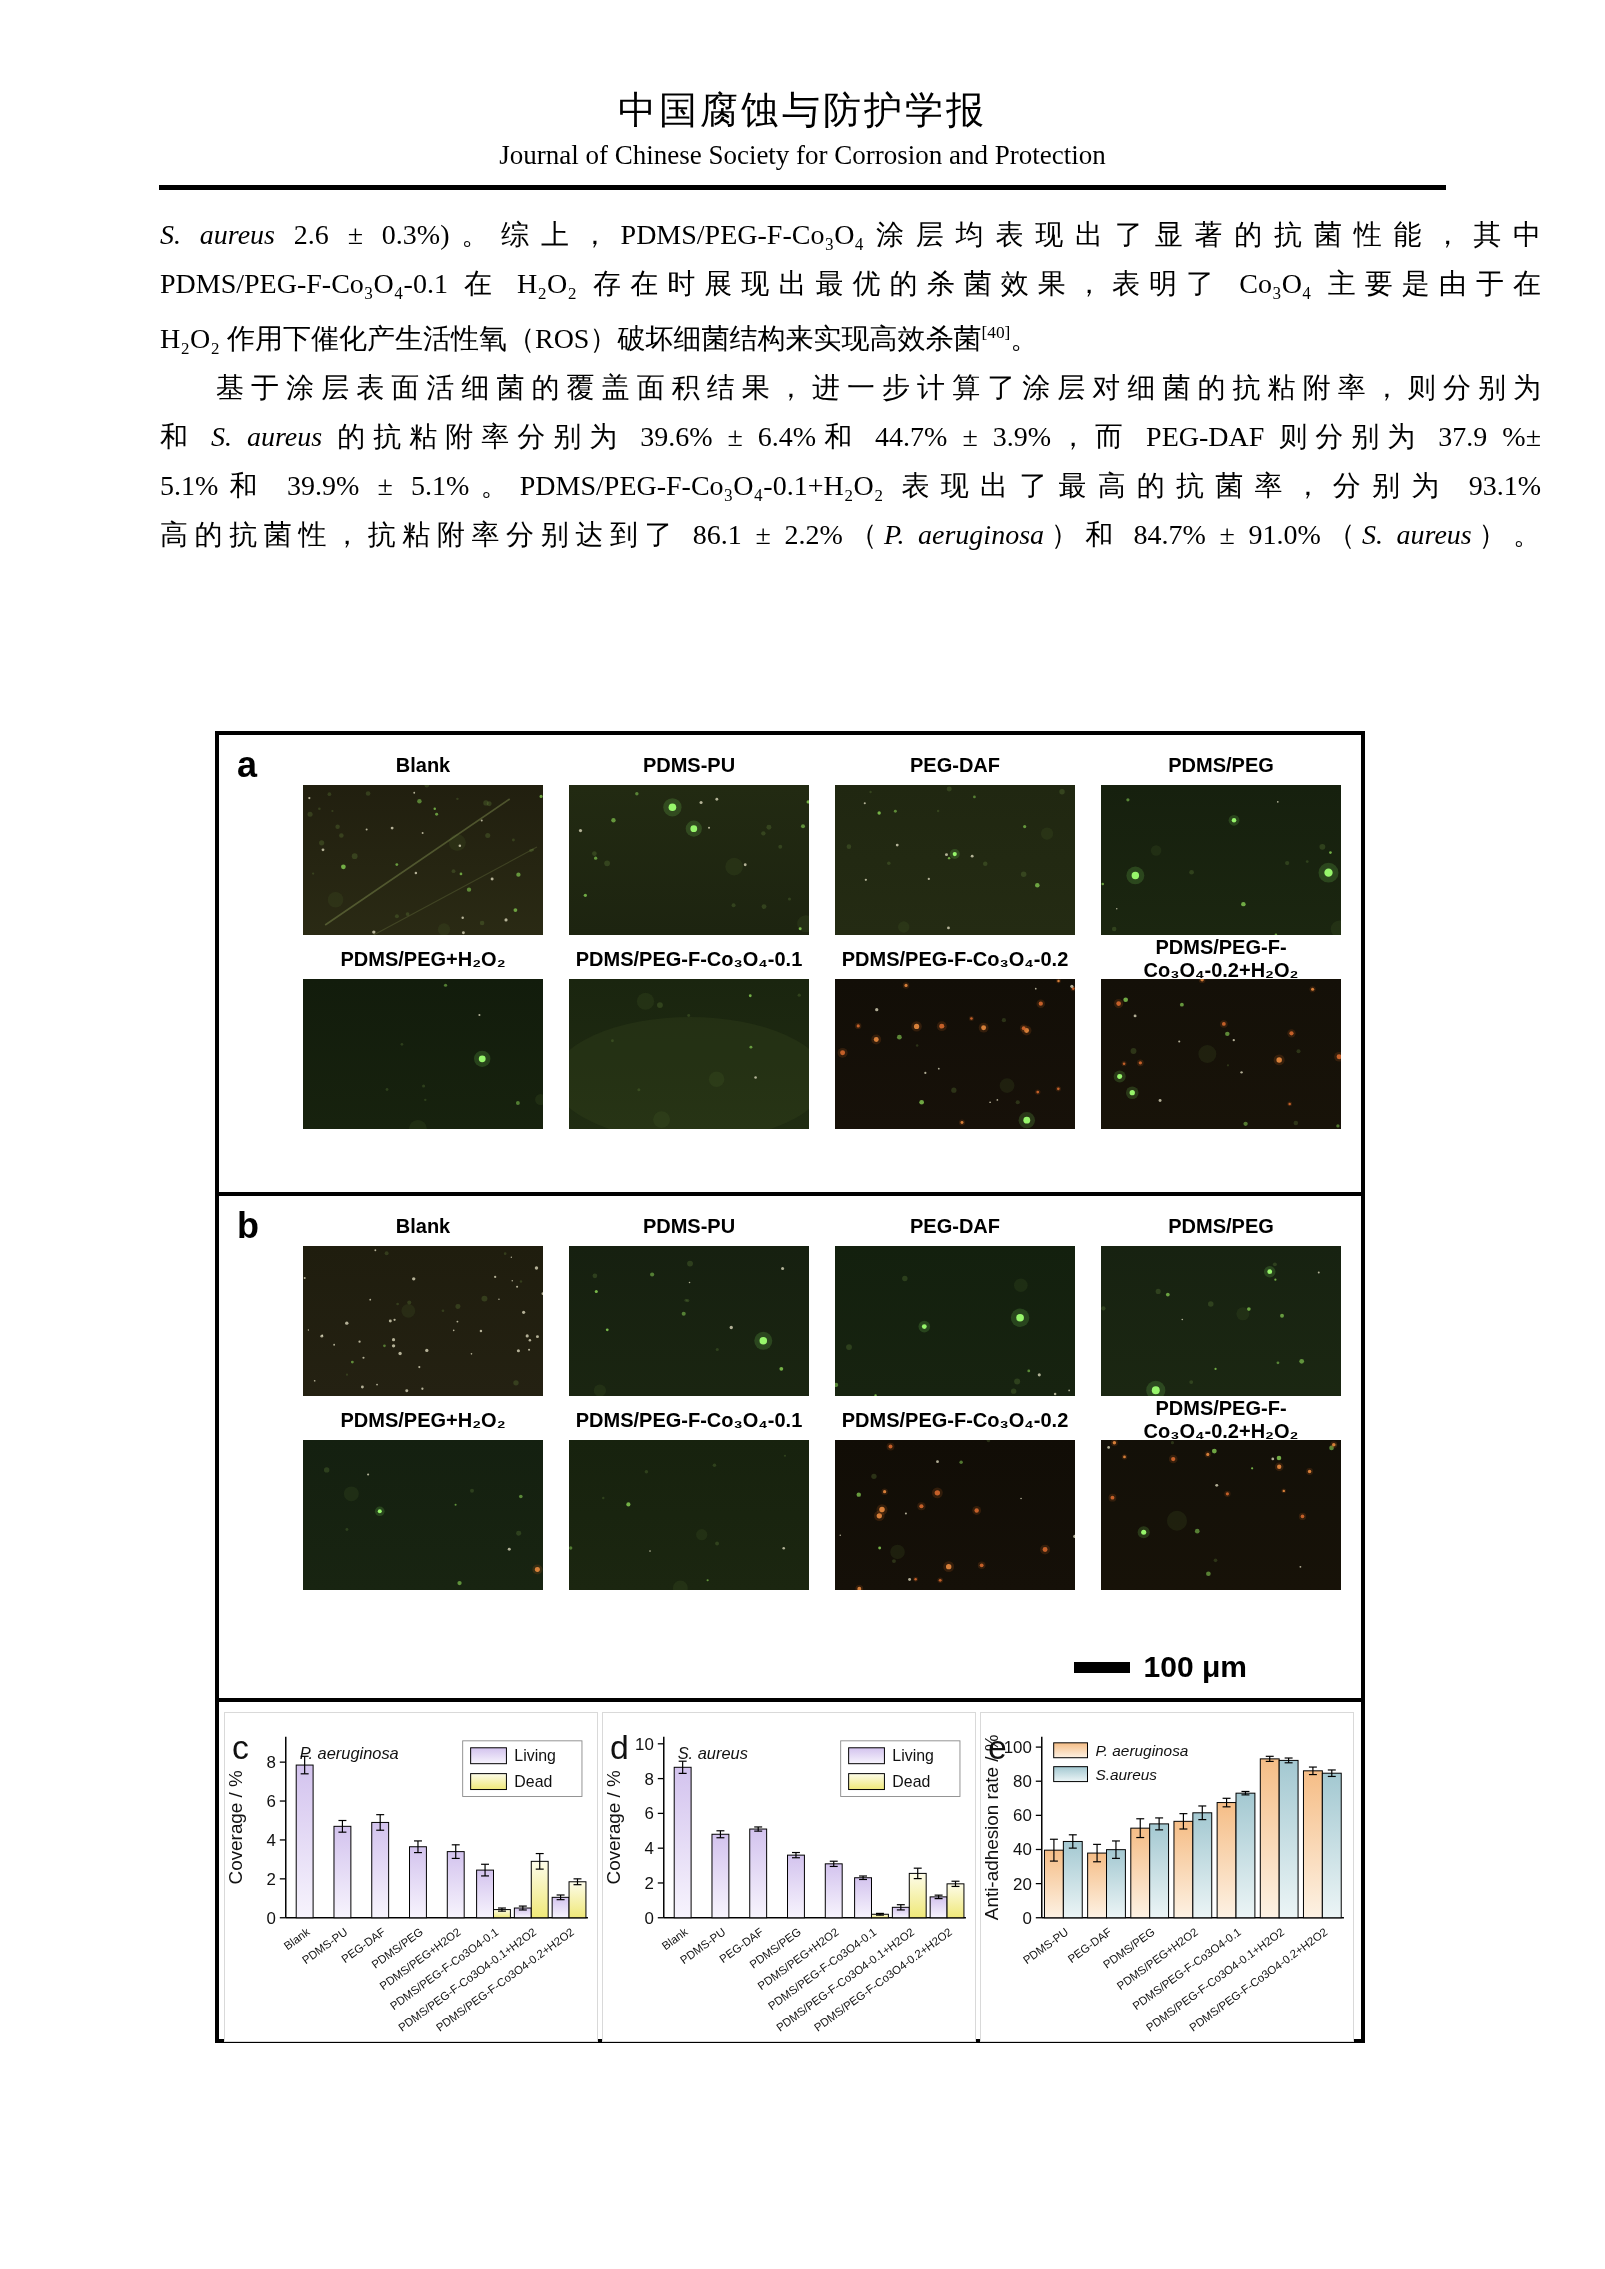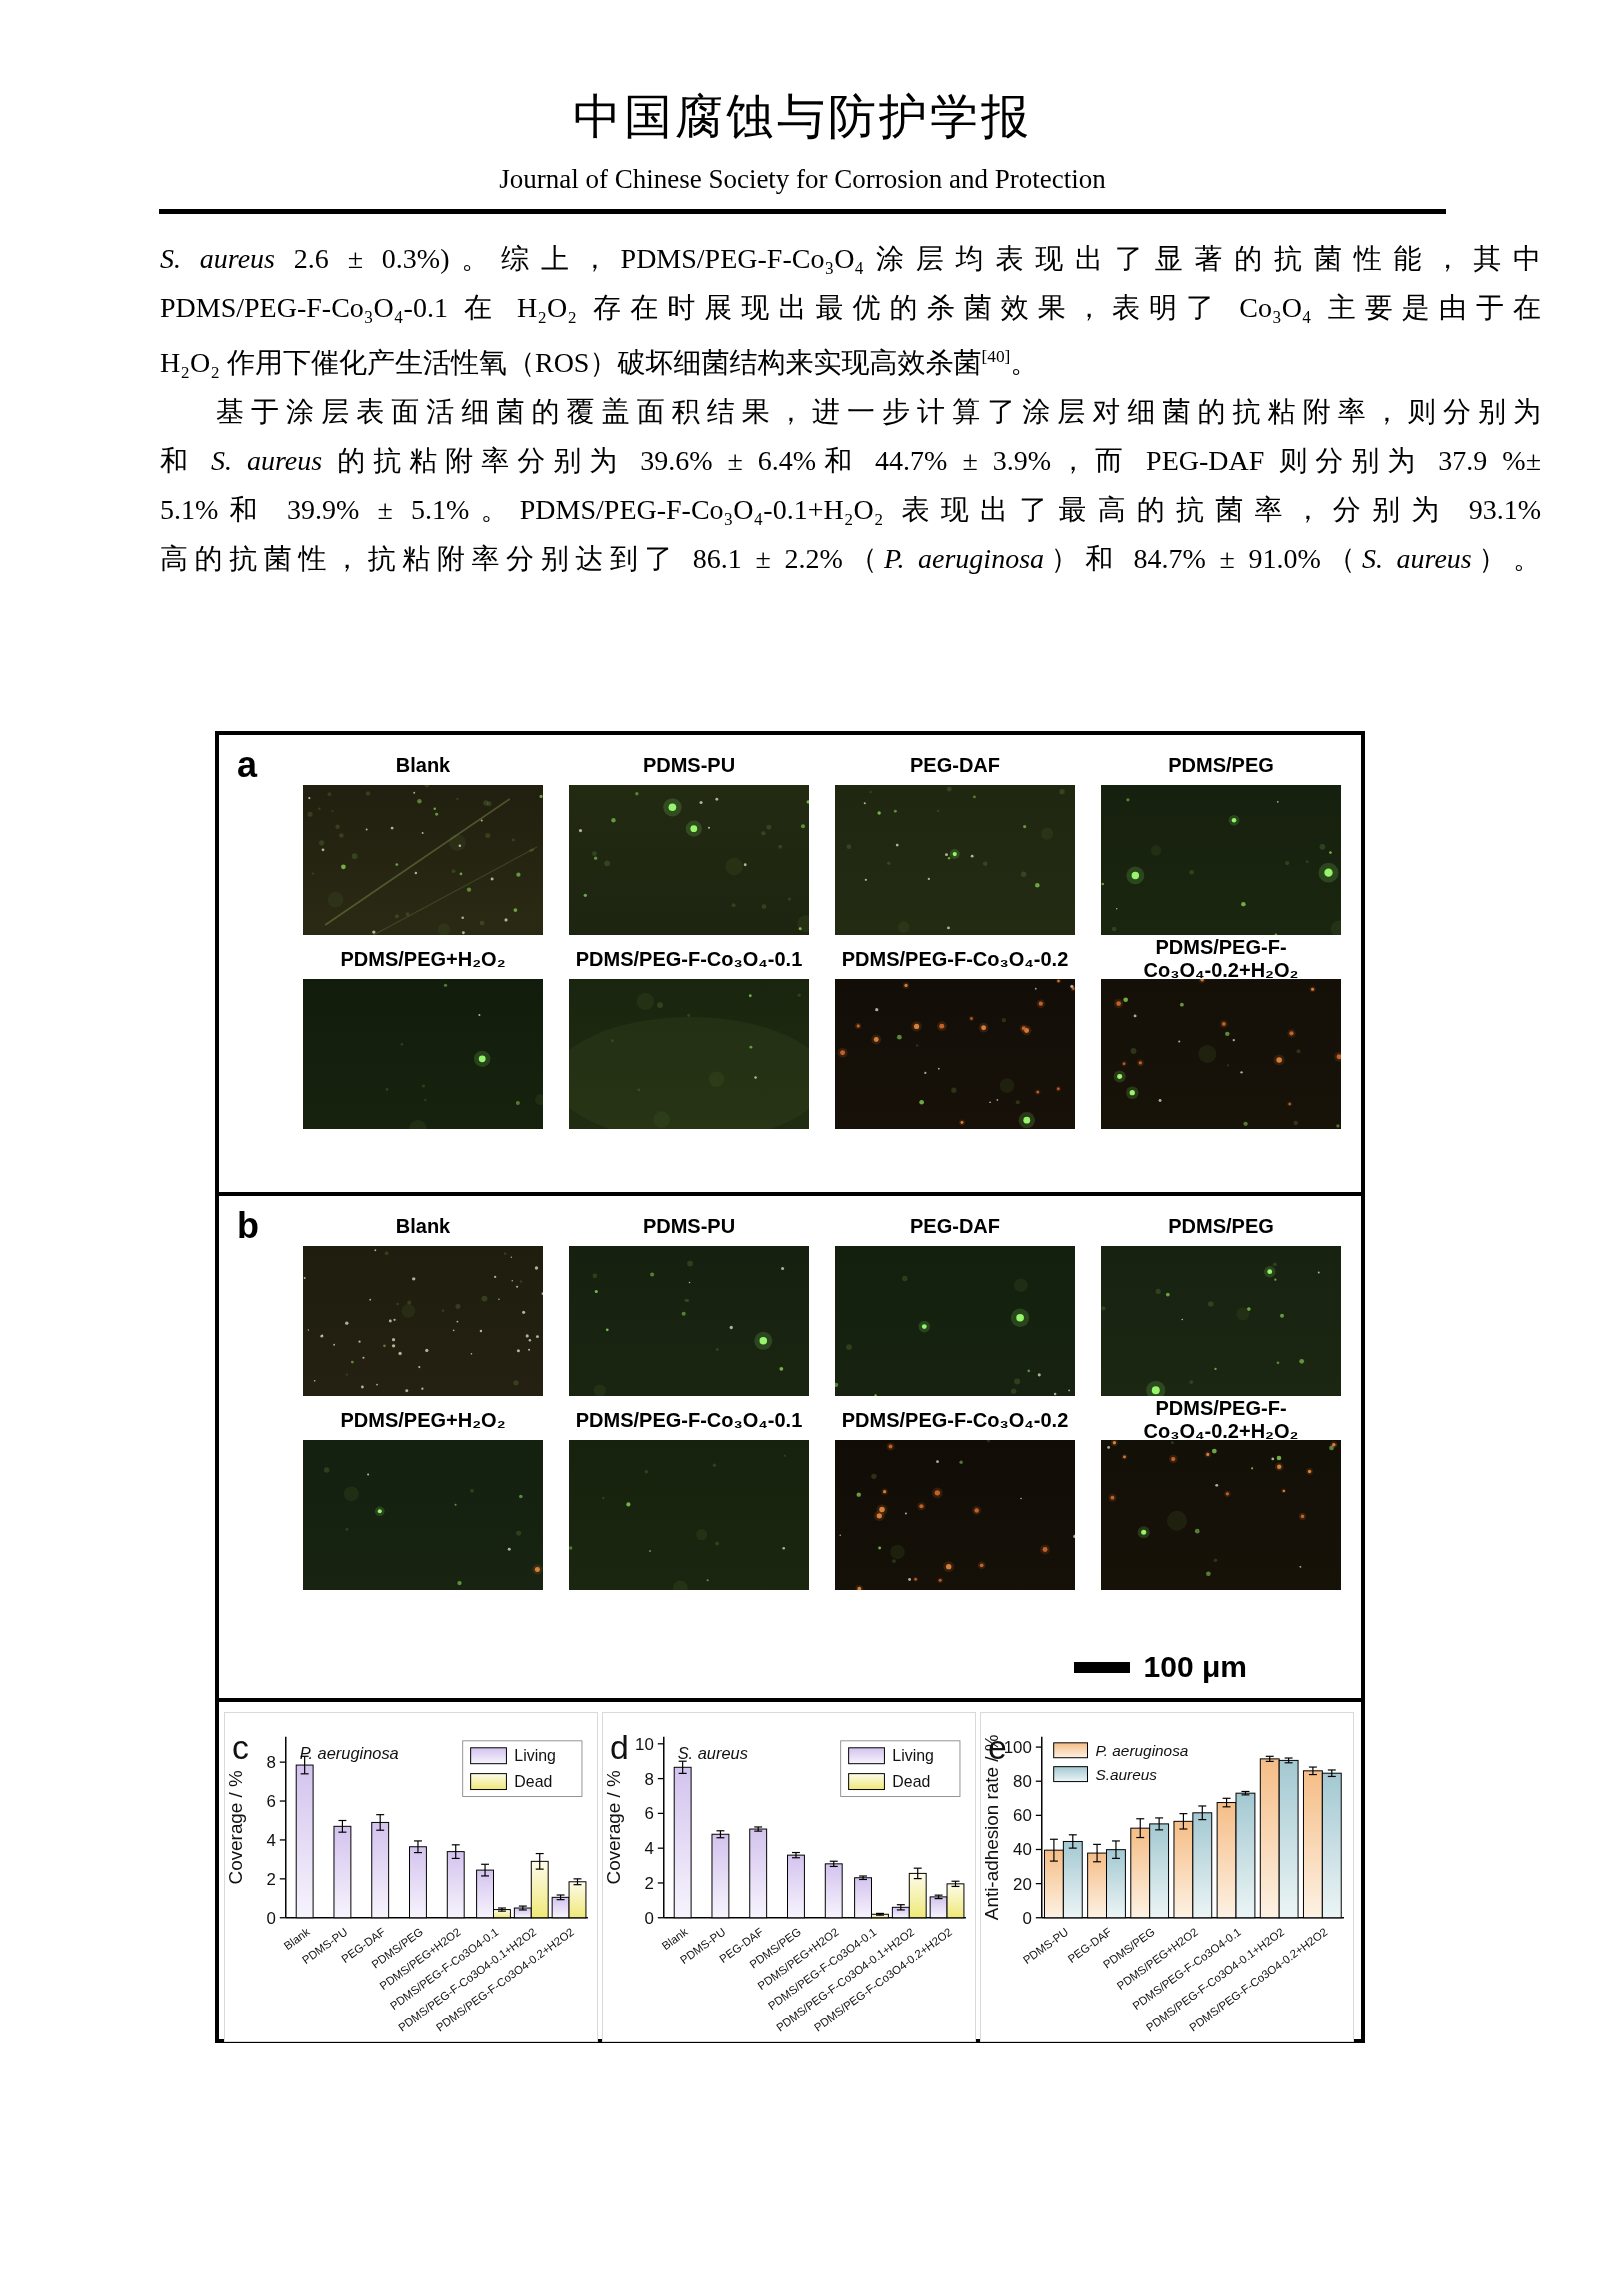--- a/index.html
+++ b/index.html
@@ -1,22 +1,22 @@
 <!DOCTYPE html>
 <html><head>
 <meta charset="utf-8">
 <style>
   html,body{margin:0;padding:0;background:#ffffff;}
   body{width:1605px;height:2269px;position:relative;font-family:"Liberation Serif","DejaVu Serif",serif;color:#000;}
   .page{position:absolute;inset:0;background:#fff;}
 
   
   .jheader{padding-top:88px;text-align:center;}
-  .jtitle{font-size:48px;letter-spacing:3px;line-height:1.2;}
-  .jsub{font-size:27px;margin-top:18px;}
+  .jtitle{font-size:38px;letter-spacing:3px;line-height:1.2;}
+  .jsub{font-size:27px;margin-top:6px;}
   .jrule{margin:14px auto 0 auto;width:1287px;border-top:5px solid #000;height:0;}
 
   
   .bodytext{margin:20px 64px 0 160px;font-size:28px;line-height:49px;}
   .tline{text-align:justify;white-space:nowrap;overflow:visible;}
   .tline.full{text-align:justify;text-align-last:justify;white-space:normal;height:49px;overflow:hidden;}
   .tline.indent > span:first-child{padding-left:2em;}
   .it{font-style:italic;}
   sup{font-size:0.62em;}
 

